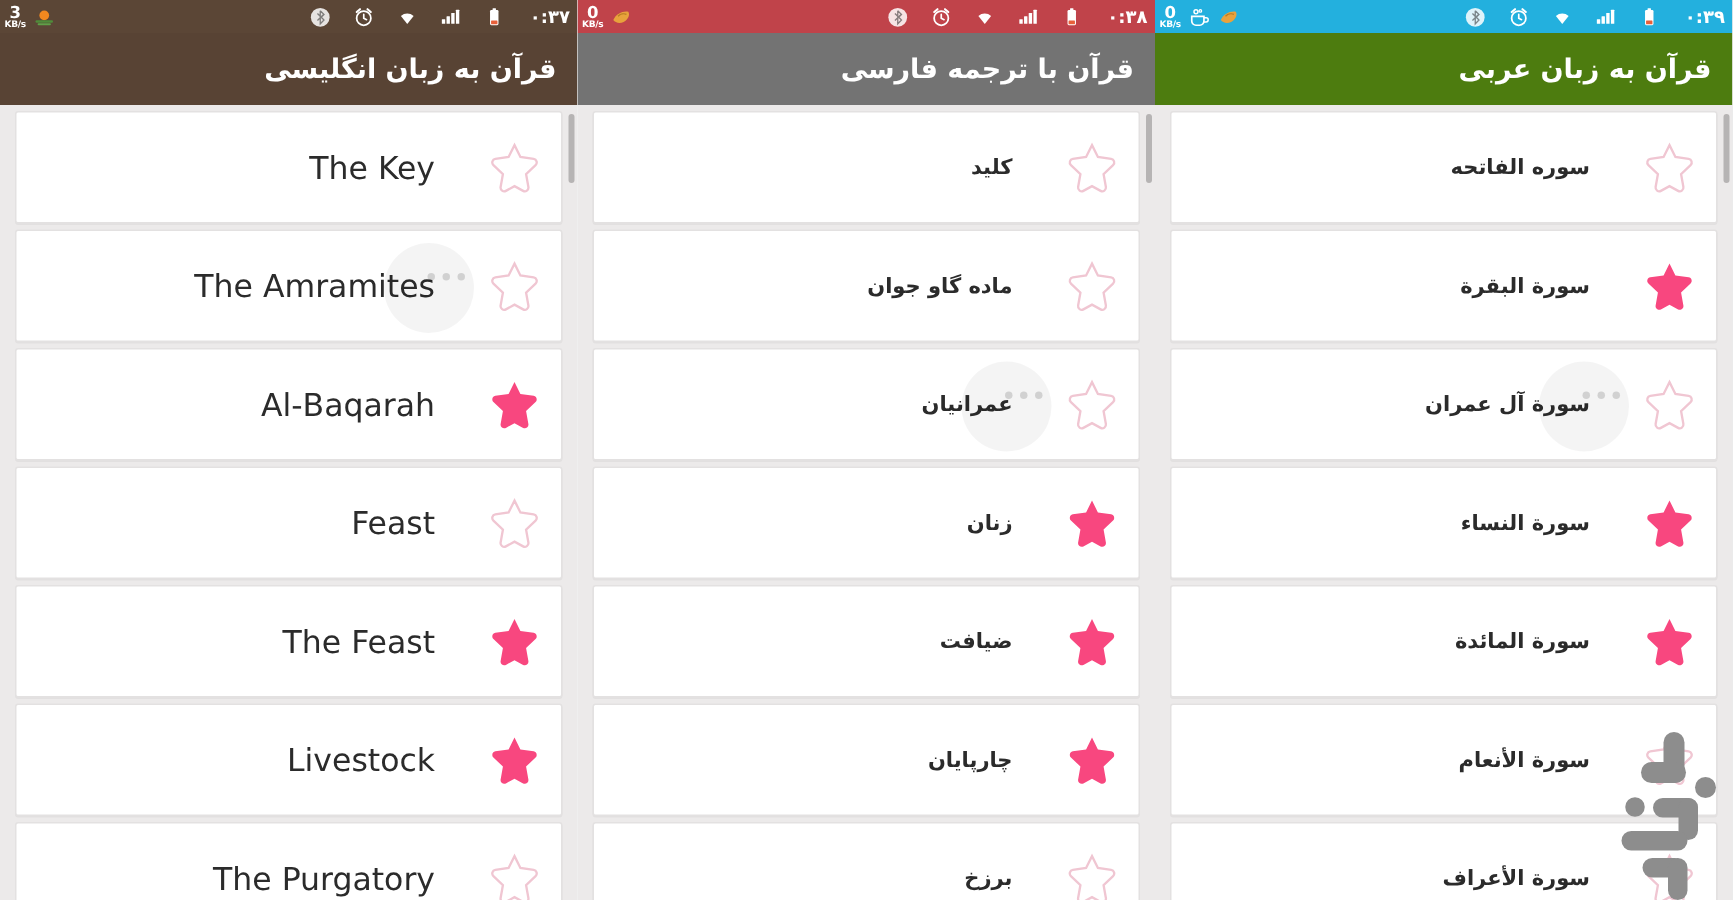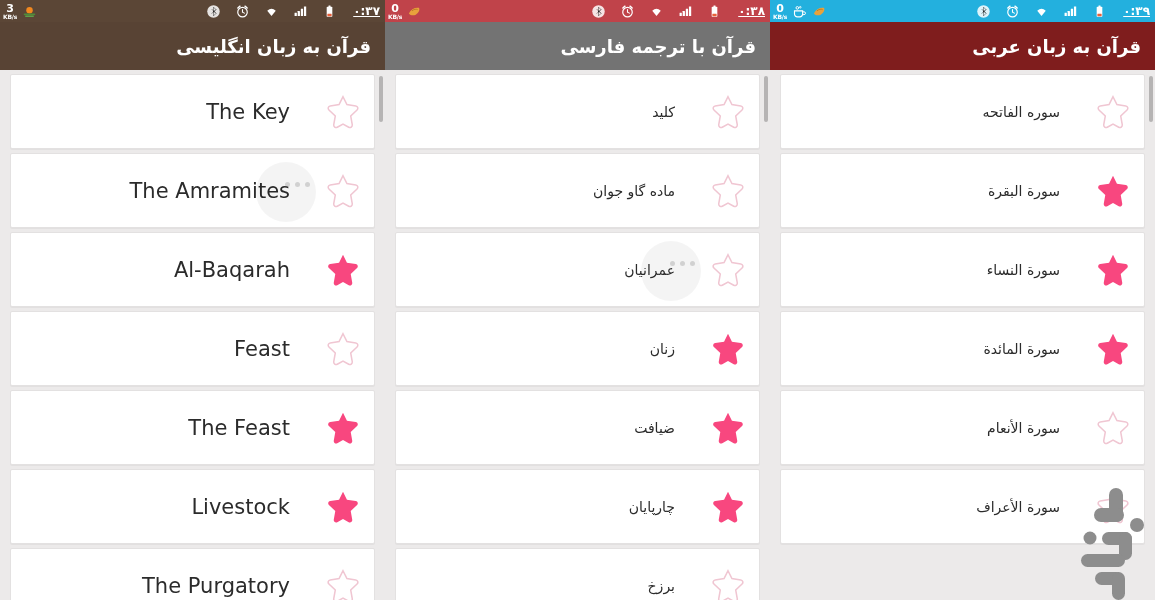--- a/index.html
+++ b/index.html
@@ -10,21 +10,21 @@
     overflow: hidden;
   }
   .screens { display: flex; width: 1155px; height: 600px; }
   .screen { width: 385px; height: 600px; position: relative; overflow: hidden;
             background: #f3f3f3; display: flex; flex-direction: column; }
 
   
   .statusbar { height: 22px; flex: 0 0 22px; display: flex; align-items: center;
                padding: 0 5px 0 3px; color: #fff; font-size: 10px; position: relative; }
   .sb-left { display: flex; align-items: center; gap: 5px; }
-  .sb-right { display: flex; align-items: center; gap: 14px; margin-left: auto; text-decoration: underline; }
+  .sb-right { display: flex; align-items: center; gap: 14px; margin-left: auto; }
   .kbps { display: flex; flex-direction: column; align-items: center; line-height: 1;
           font-family: "DejaVu Sans", sans-serif; }
   .kbps .num { font-size: 11px; font-weight: bold; }
   .kbps .unit { font-size: 6px; font-weight: bold; letter-spacing: -0.2px; }
   .sb-time { font-size: 12px; font-weight: bold; letter-spacing: 0px; padding-left: 2px; }
   .sb-ico { display: inline-flex; align-items: center; justify-content: center; }
 
   
   .t1 .statusbar { background: #5b4636; }
   .t1 .appbar    { background: #584334; }
@@ -46,21 +46,21 @@
   .listwrap { flex: 1 1 auto; position: relative; background: #eceaea;
               padding: 4px 0 0 0; overflow: hidden; }
   .list { display: flex; flex-direction: column; }
   .row { height: 75px; margin: 0 10px 4px 10px; background: #ffffff;
          border: 1px solid #e3e1e1; border-radius: 2px;
          display: flex; align-items: center; flex-direction: row-reverse;
          justify-content: flex-start; position: relative;
          box-shadow: 0 1px 0 rgba(0,0,0,0.04); }
   .row-label { color: #2b2b2b; font-size: 21px; direction: rtl;
                margin-right: 0; padding-right: 22px; white-space: nowrap; }
-  .row.rtl .row-label { font-size: 14px; font-weight: normal;
+  .row.rtl .row-label { font-size: 14px; font-weight: bold;
                         font-family: "DejaVu Sans", sans-serif; }
   .row-star { width: 62px; display: flex; align-items: center;
               justify-content: center; flex: 0 0 62px; }
   .star { width: 36px; height: 36px; display: block; }
   .ripple { position: absolute; width: 60px; height: 60px; border-radius: 50%;
             background: rgba(0,0,0,0.045); right: 58px; top: 8px; }
   .dots { position: absolute; right: 64px; top: 28px; display: flex; gap: 5px; }
   .dots i { width: 5px; height: 5px; border-radius: 50%;
             background: rgba(0,0,0,0.14); display: block; }
 
@@ -379,40 +379,54 @@
           <span class="sb-ico">
             <svg viewBox="0 0 24 24" width="15" height="15">
               <rect x="7.5" y="4.2" width="9" height="16.2" rx="1.4" fill="#ffffff"></rect>
               <rect x="10.2" y="2.4" width="3.6" height="2.2" rx="0.6" fill="#ffffff"></rect>
               <rect x="8.6" y="15.4" width="6.8" height="4" rx="0.6" fill="#e8603a"></rect>
             </svg>
           </span>
           <span class="sb-time">۰:۳۹</span>
         </div>
       </div>
-      <div class="appbar" style="background: #7f1d1d;">
+      <div class="appbar" style="background: #4d7c0f;">
         <div class="appbar-title">قرآن به زبان عربی</div>
       </div>
       <div class="listwrap">
         <div class="list">
           <div class="row rtl">
             <div class="row-star">
               <svg viewBox="-1 0 38 42" class="star">
                 <path d="M18 3.2 L22.6 12.4 L32.9 13.9 C35.2 14.2 36.1 17.1 34.4 18.7 L27 25.7 L28.8 35.8 C29.2 38.1 26.7 39.9 24.7 38.8 L18 35.1 L11.3 38.8 C9.3 39.9 6.8 38.1 7.2 35.8 L9 25.7 L1.6 18.7 C-0.1 17.1 0.8 14.2 3.1 13.9 L13.4 12.4 Z" fill="#ffffff" stroke="#f0c6d2" stroke-width="1.8"></path>
               </svg>
             </div>
             <div class="row-label">سوره الفاتحه</div>
           </div>
           <div class="row rtl">
             <div class="row-star">
               <svg viewBox="-1 0 38 42" class="star">
                 <path d="M18 3.2 L22.6 12.4 L32.9 13.9 C35.2 14.2 36.1 17.1 34.4 18.7 L27 25.7 L28.8 35.8 C29.2 38.1 26.7 39.9 24.7 38.8 L18 35.1 L11.3 38.8 C9.3 39.9 6.8 38.1 7.2 35.8 L9 25.7 L1.6 18.7 C-0.1 17.1 0.8 14.2 3.1 13.9 L13.4 12.4 Z" fill="#f8477f" stroke="none"></path>
               </svg>
             </div>
             <div class="row-label">سورة البقرة</div>
+          </div>
+          <div class="row rtl">
+            <div class="row-star">
+              <svg viewBox="-1 0 38 42" class="star">
+                <path d="M18 3.2 L22.6 12.4 L32.9 13.9 C35.2 14.2 36.1 17.1 34.4 18.7 L27 25.7 L28.8 35.8 C29.2 38.1 26.7 39.9 24.7 38.8 L18 35.1 L11.3 38.8 C9.3 39.9 6.8 38.1 7.2 35.8 L9 25.7 L1.6 18.7 C-0.1 17.1 0.8 14.2 3.1 13.9 L13.4 12.4 Z" fill="#ffffff" stroke="#f0c6d2" stroke-width="1.8"></path>
+              </svg>
+            </div>
+            <div class="row-label">سورة آل عمران</div>
+            <div class="ripple"></div>
+            <div class="dots">
+              <i></i>
+              <i></i>
+              <i></i>
+            </div>
           </div>
           <div class="row rtl">
             <div class="row-star">
               <svg viewBox="-1 0 38 42" class="star">
                 <path d="M18 3.2 L22.6 12.4 L32.9 13.9 C35.2 14.2 36.1 17.1 34.4 18.7 L27 25.7 L28.8 35.8 C29.2 38.1 26.7 39.9 24.7 38.8 L18 35.1 L11.3 38.8 C9.3 39.9 6.8 38.1 7.2 35.8 L9 25.7 L1.6 18.7 C-0.1 17.1 0.8 14.2 3.1 13.9 L13.4 12.4 Z" fill="#f8477f" stroke="none"></path>
               </svg>
             </div>
             <div class="row-label">سورة النساء</div>
           </div>
           <div class="row rtl">

